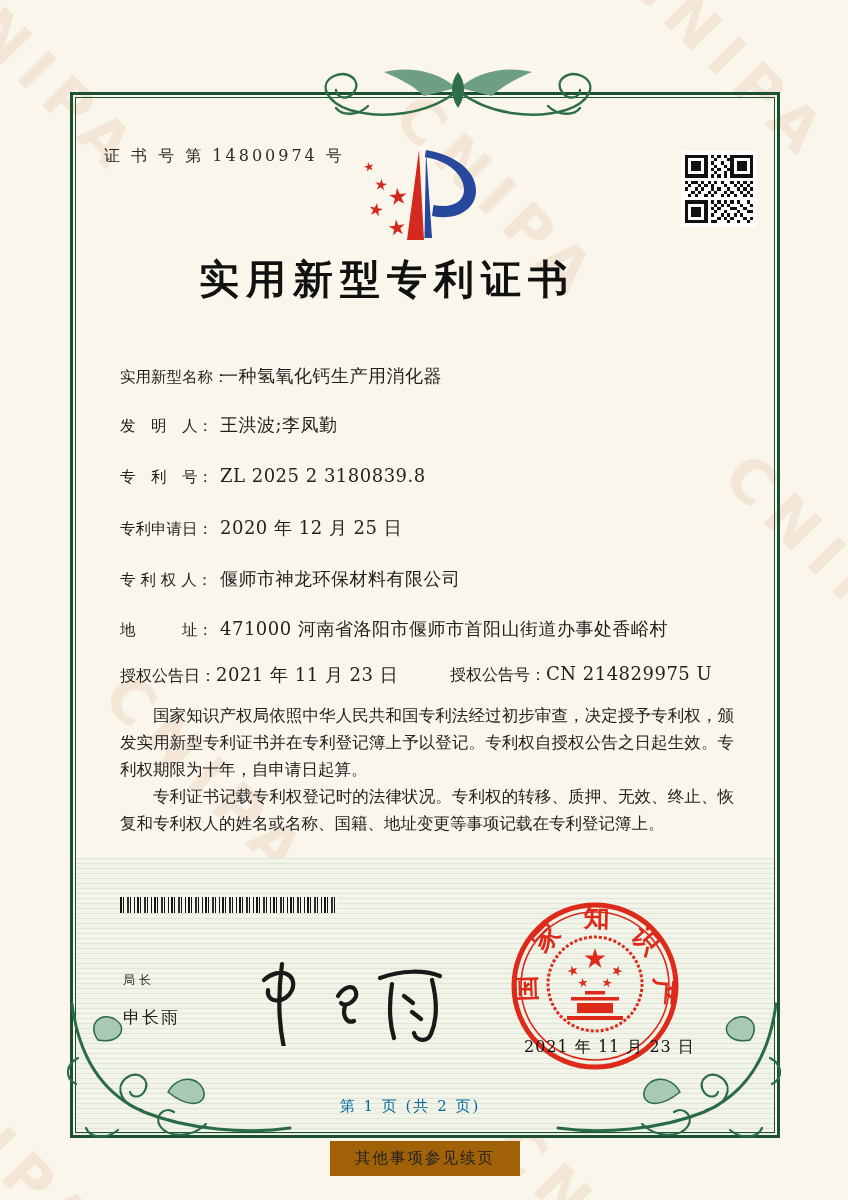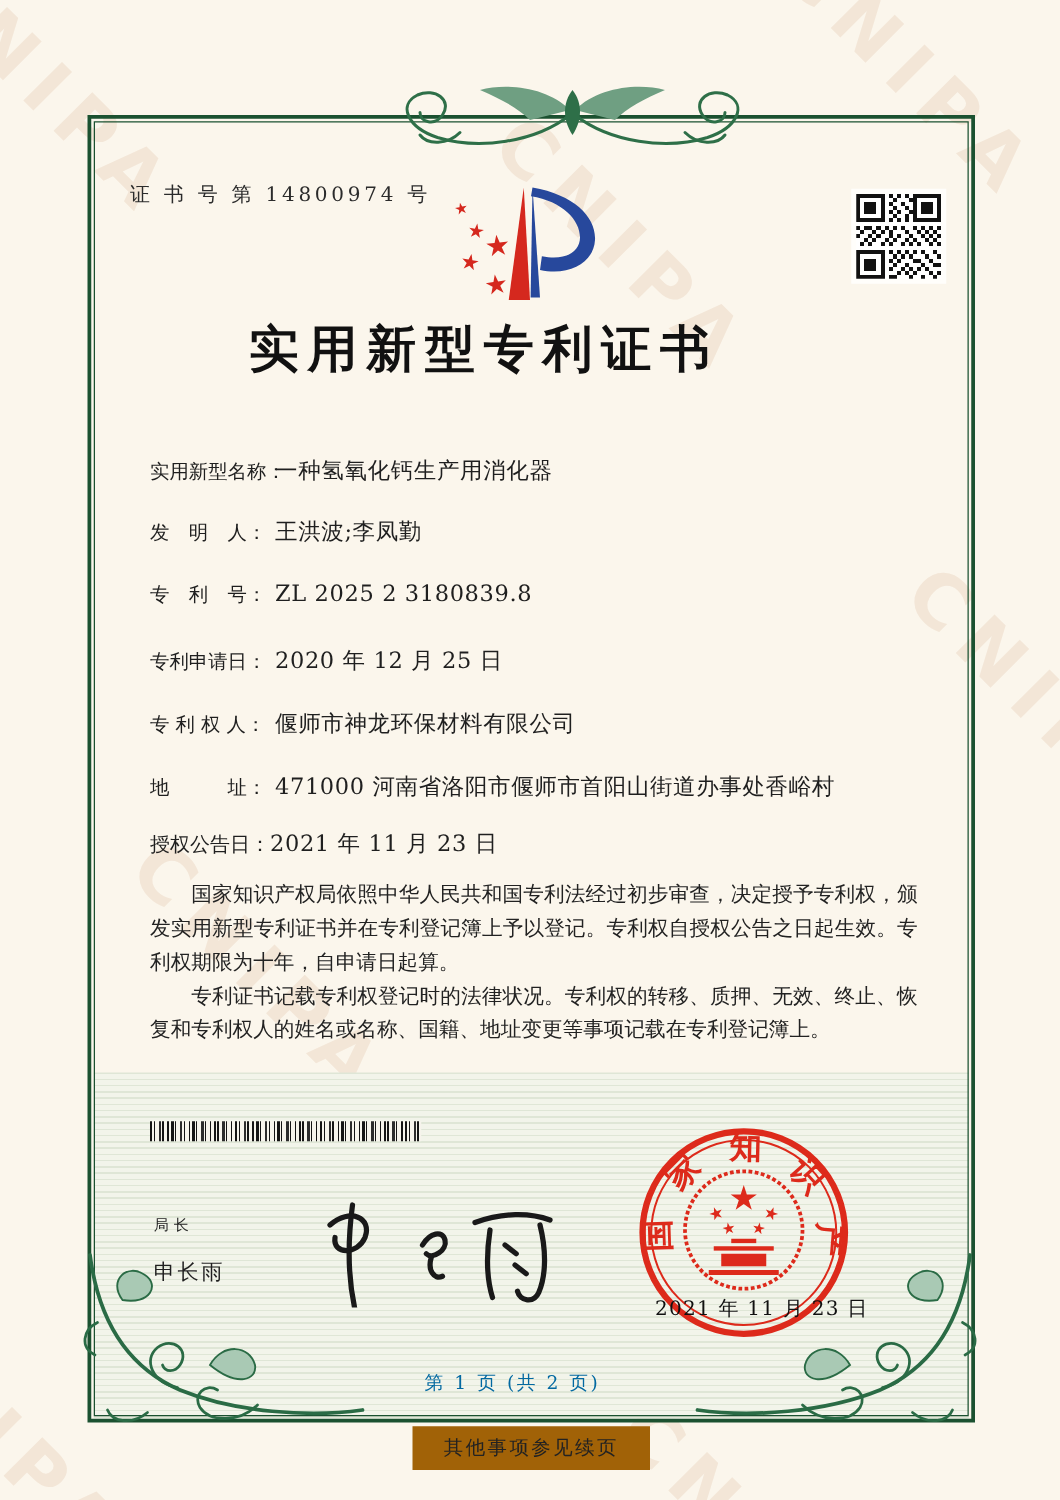--- a/index.html
+++ b/index.html
@@ -208,20 +208,23 @@
   <span class="field-label">专利申请日：</span><span class="field-value">2020 年 12 月 25 日</span>
 </div>
 <div class="field-row" style="top:567px;">
   <span class="field-label">专 利 权 人：</span><span class="field-value">偃师市神龙环保材料有限公司</span>
 </div>
 <div class="field-row" style="top:617px;">
   <span class="field-label">地　　　址：</span><span class="field-value">471000  河南省洛阳市偃师市首阳山街道办事处香峪村</span>
 </div>
 <div class="field-row" style="top:663px;">
   <span>授权公告日：</span><span class="field-value">2021 年 11 月 23 日</span>
+  <span class="grant-no">
+    <span>授权公告号：</span><span class="field-value">CN 214829975 U</span>
+  </span>
 </div>
 
 <div class="paras">
   <p>国家知识产权局依照中华人民共和国专利法经过初步审查，决定授予专利权，颁发实用新型专利证书并在专利登记簿上予以登记。专利权自授权公告之日起生效。专利权期限为十年，自申请日起算。</p>
   <p>专利证书记载专利权登记时的法律状况。专利权的转移、质押、无效、终止、恢复和专利权人的姓名或名称、国籍、地址变更等事项记载在专利登记簿上。</p>
 </div>
 
 <div class="barcode"></div>
 
 <div class="signer-title">局长</div>

